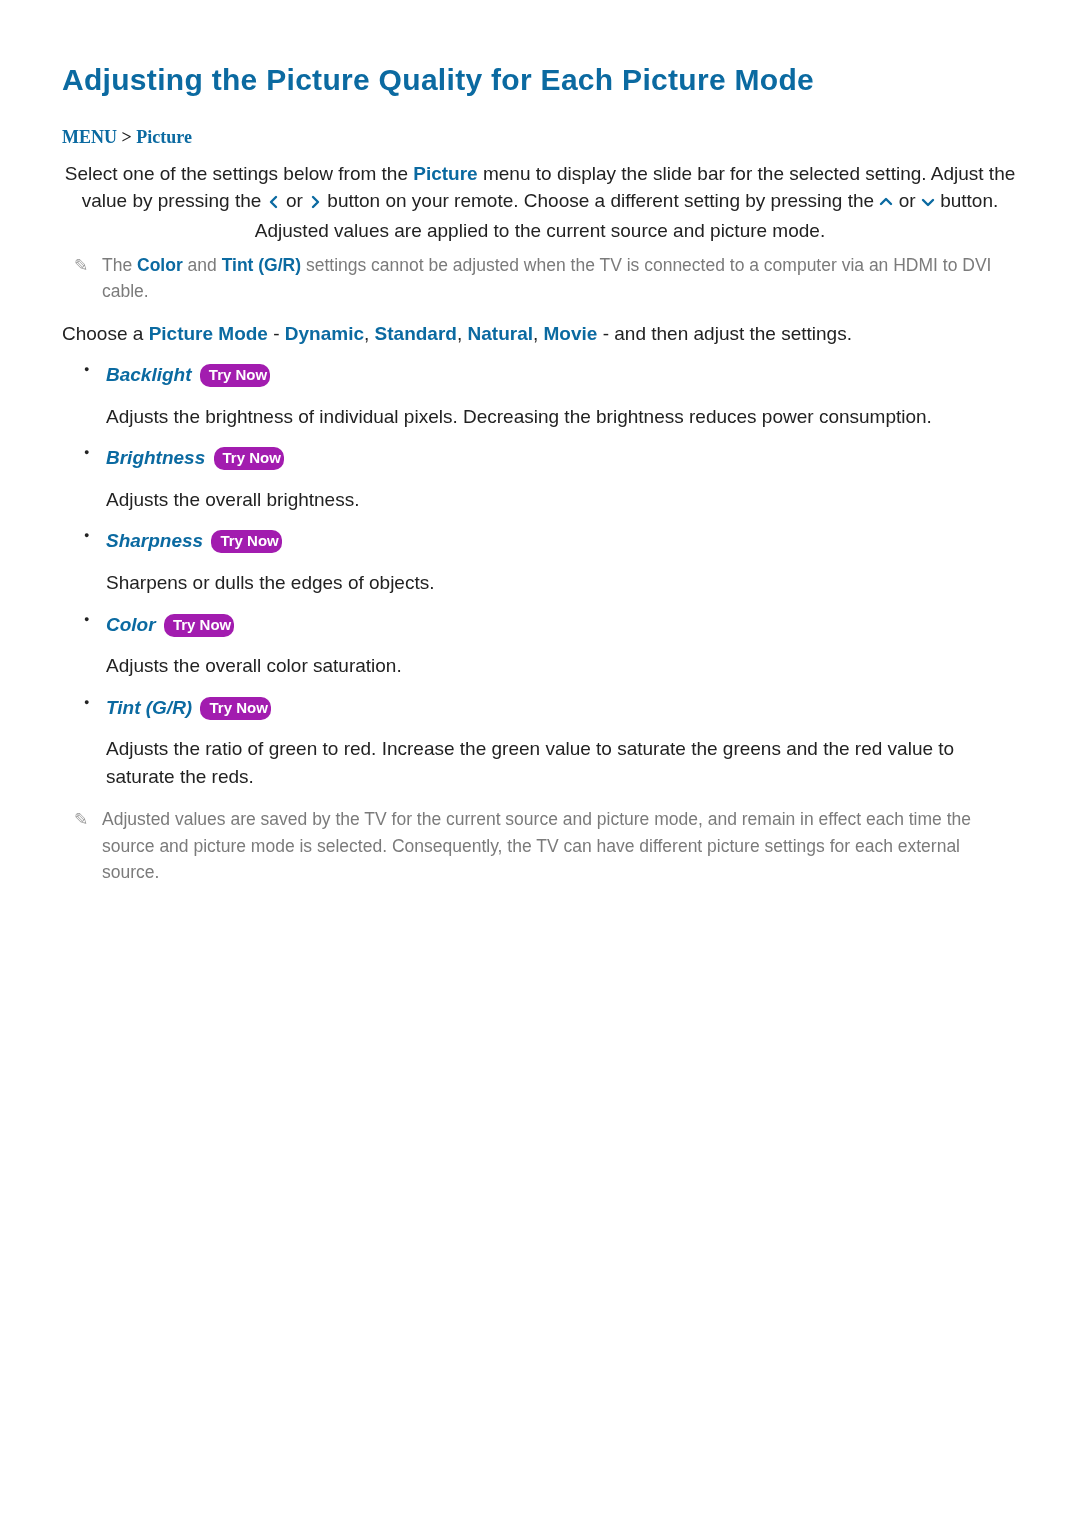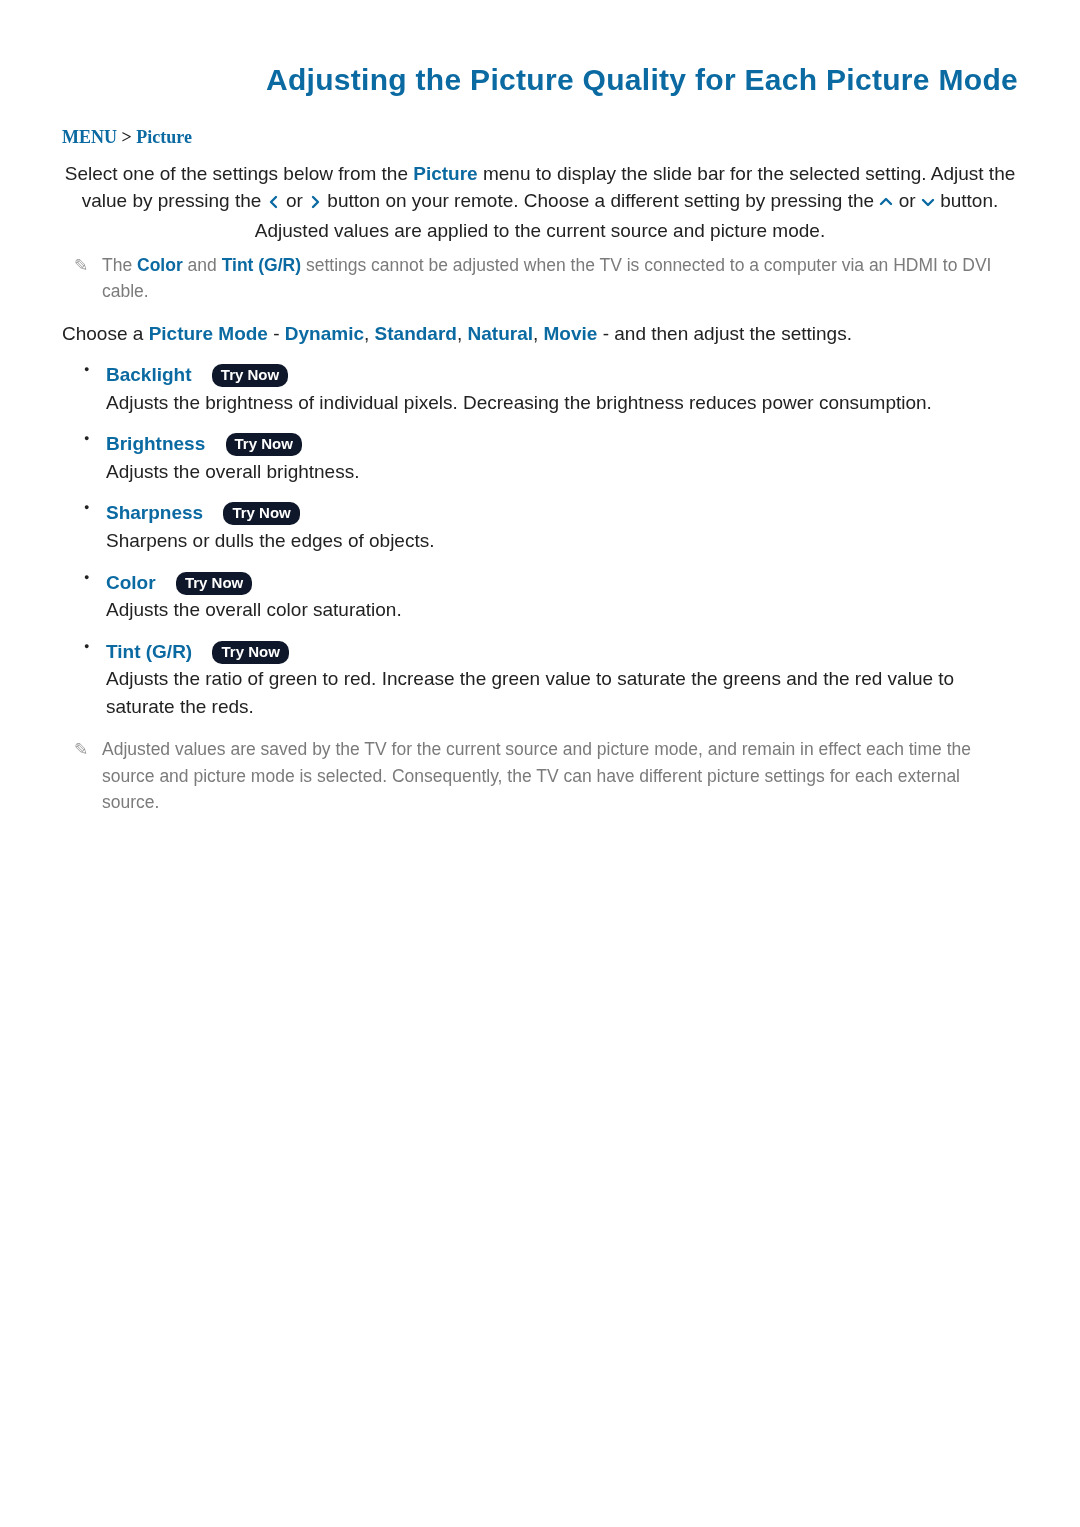--- a/index.html
+++ b/index.html
@@ -12,21 +12,20 @@
     padding: 58px 62px;
     font-size: 19px;
     line-height: 1.45;
   }
   h1 {
     color: #0b6aa1;
     font-size: 30px;
     font-weight: 700;
     margin-bottom: 22px;
     letter-spacing: 0.3px;
-    text-align: right;
   }
   .breadcrumb {
     margin-bottom: 10px;
     font-weight: 700;
     font-size: 18px;
     font-family: Liberation Serif, serif;
   }
   .kw { color: #0b6aa1; font-weight: 700; }
   .kw-normal { color: #0b6aa1; font-weight: 600; }
   .intro { font-size: 19px; text-align: center; }
@@ -69,35 +68,36 @@
     position: absolute;
     left: -4px;
     top: 2px;
     font-size: 9px;
     color: #222;
   }
   .setting-name {
     color: #0b6aa1;
     font-weight: 700;
     font-size: 19px;
+    font-style: italic;
   }
   .try-now {
     display: inline-block;
-    background: #0f172a;
+    background: #a21caf;
     color: #fff;
     font-size: 15px;
     font-weight: 600;
-    padding: 2px 9px 3px 9px;
+    padding: 2px 3px 3px 9px;
     border-radius: 10px;
-    margin-left: 15px;
+    margin-left: 3px;
     vertical-align: 1px;
     line-height: 1.2;
   }
   .setting-desc {
-    margin-top: 0;
+    margin-top: 14px;
     font-size: 19px;
     color: #222;
   }
   svg.chev { width: 14px; height: 14px; }
   svg.chev path { stroke: #0b6aa1; stroke-width: 2.4; fill: none; stroke-linecap: round; stroke-linejoin: round; }
 </style>
 </head>
 <body>
 
 <h1>Adjusting the Picture Quality for Each Picture Mode</h1>

